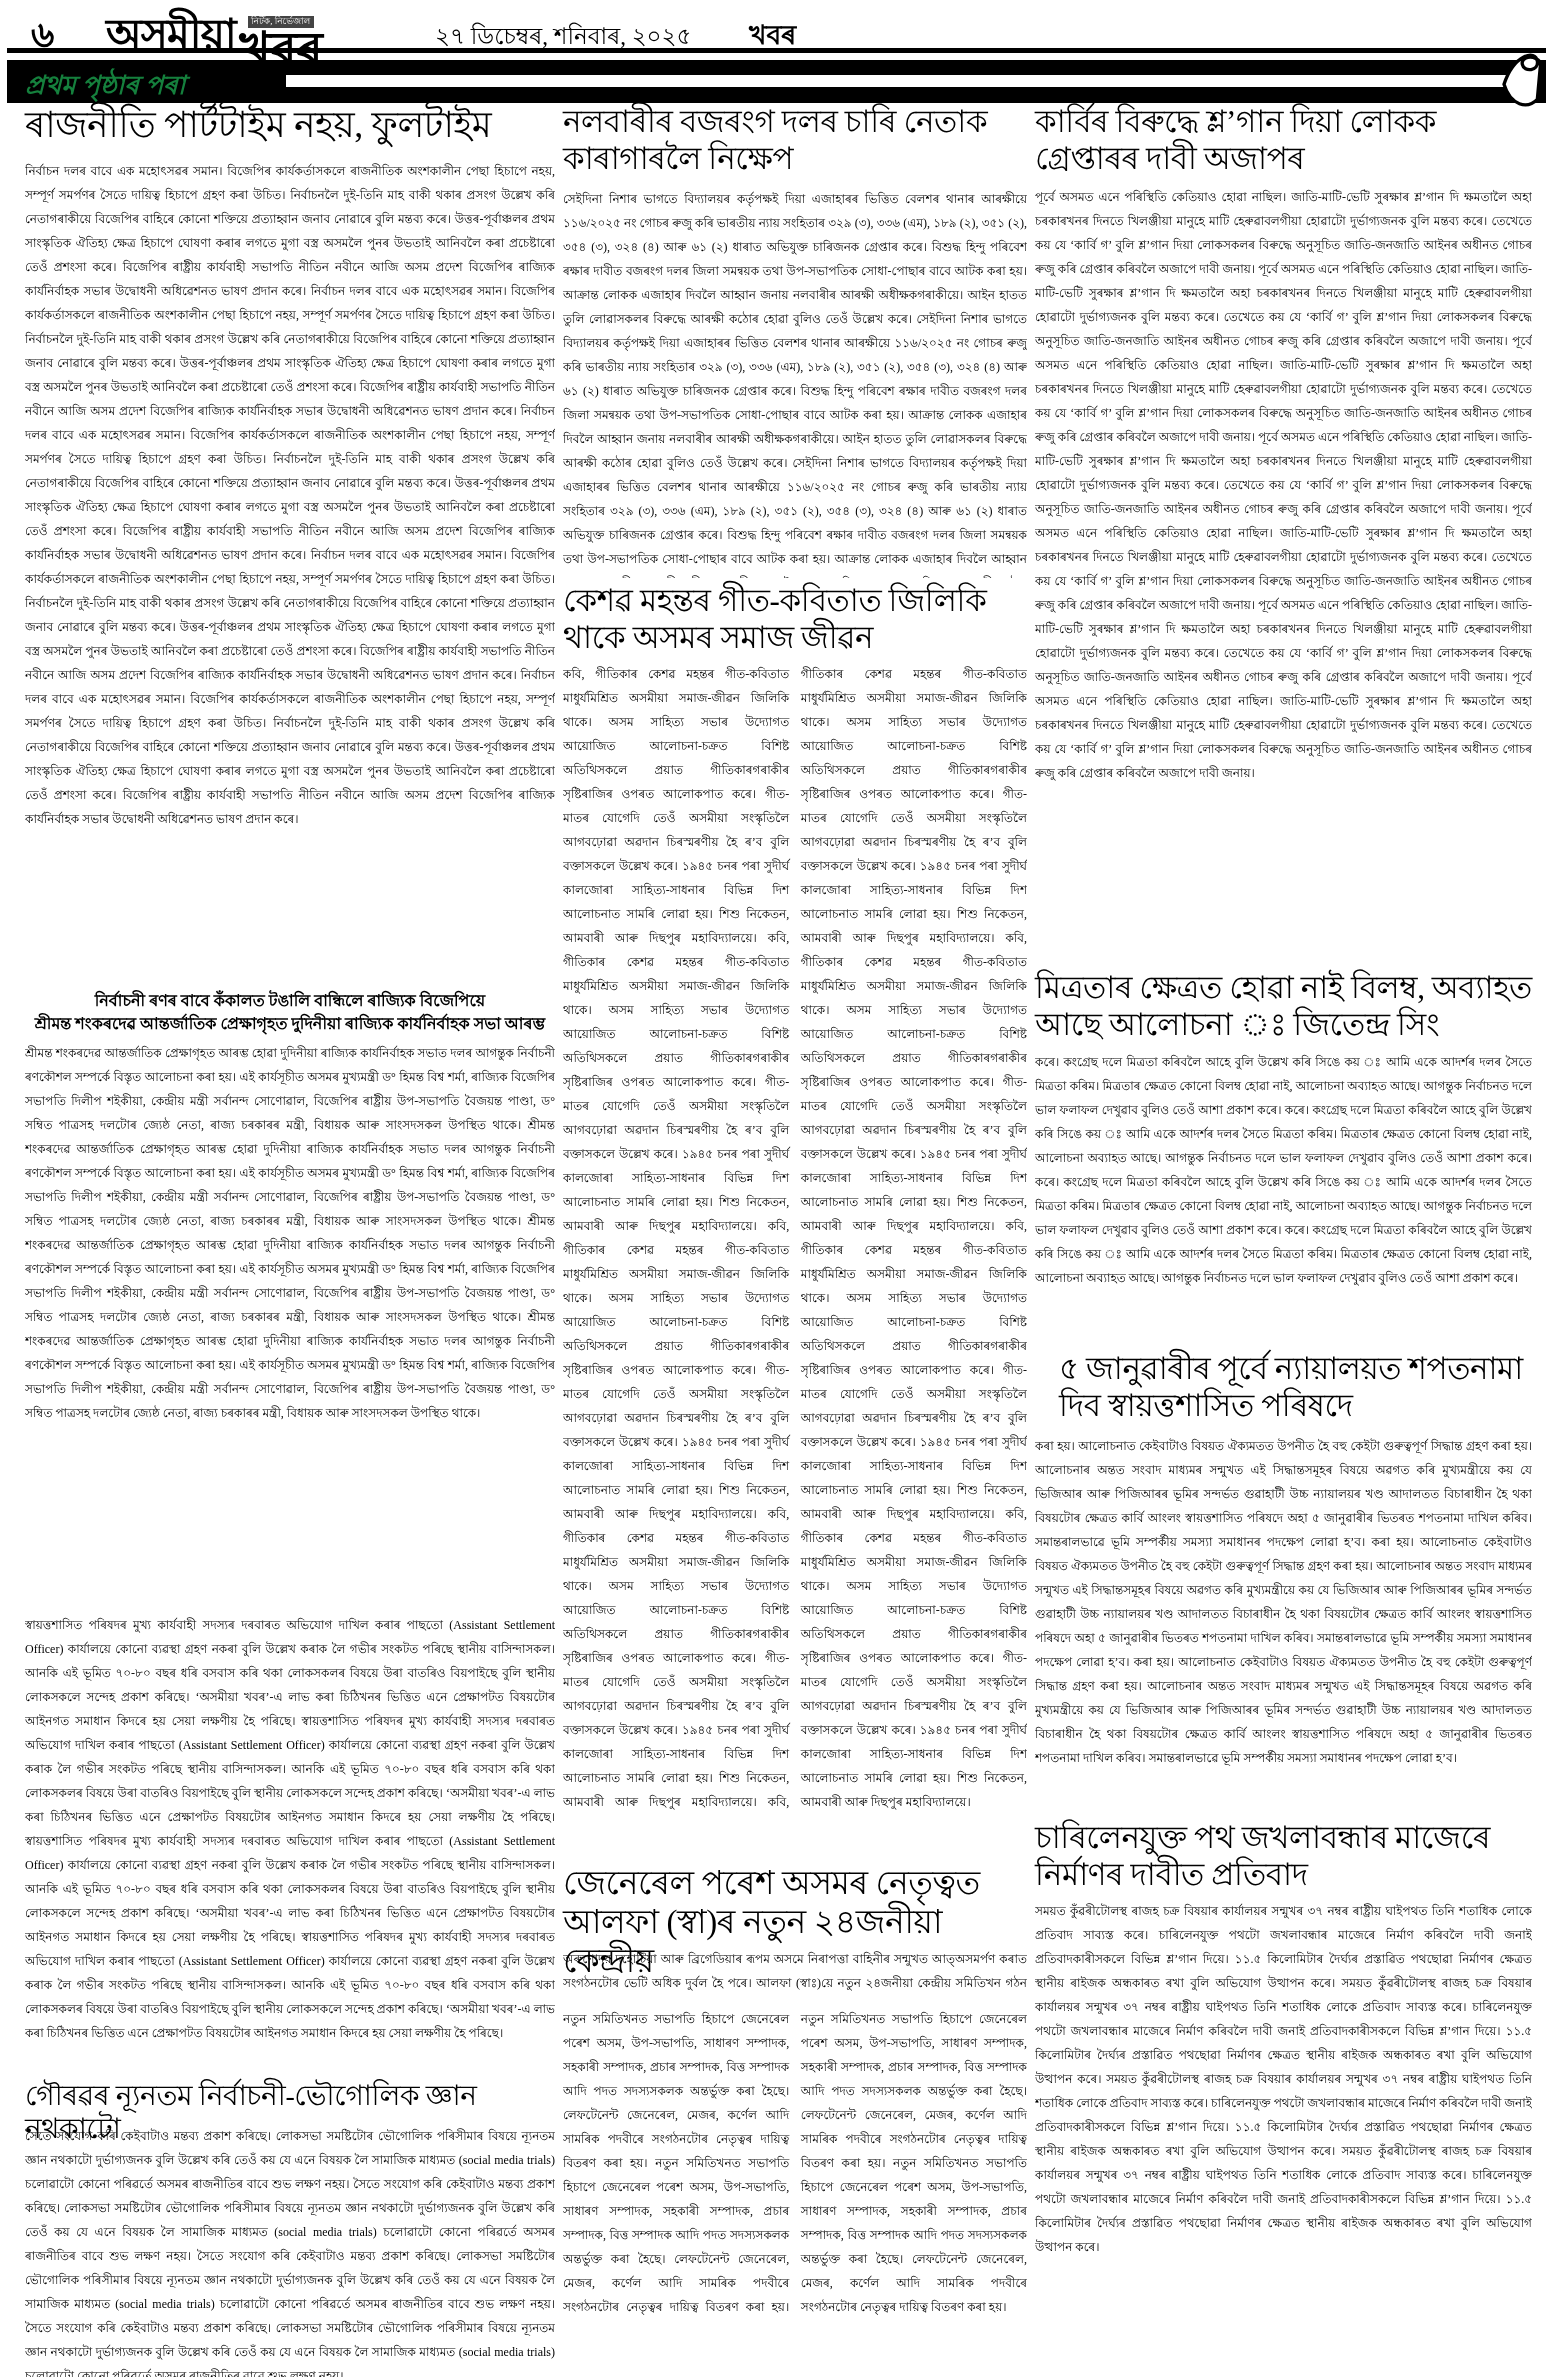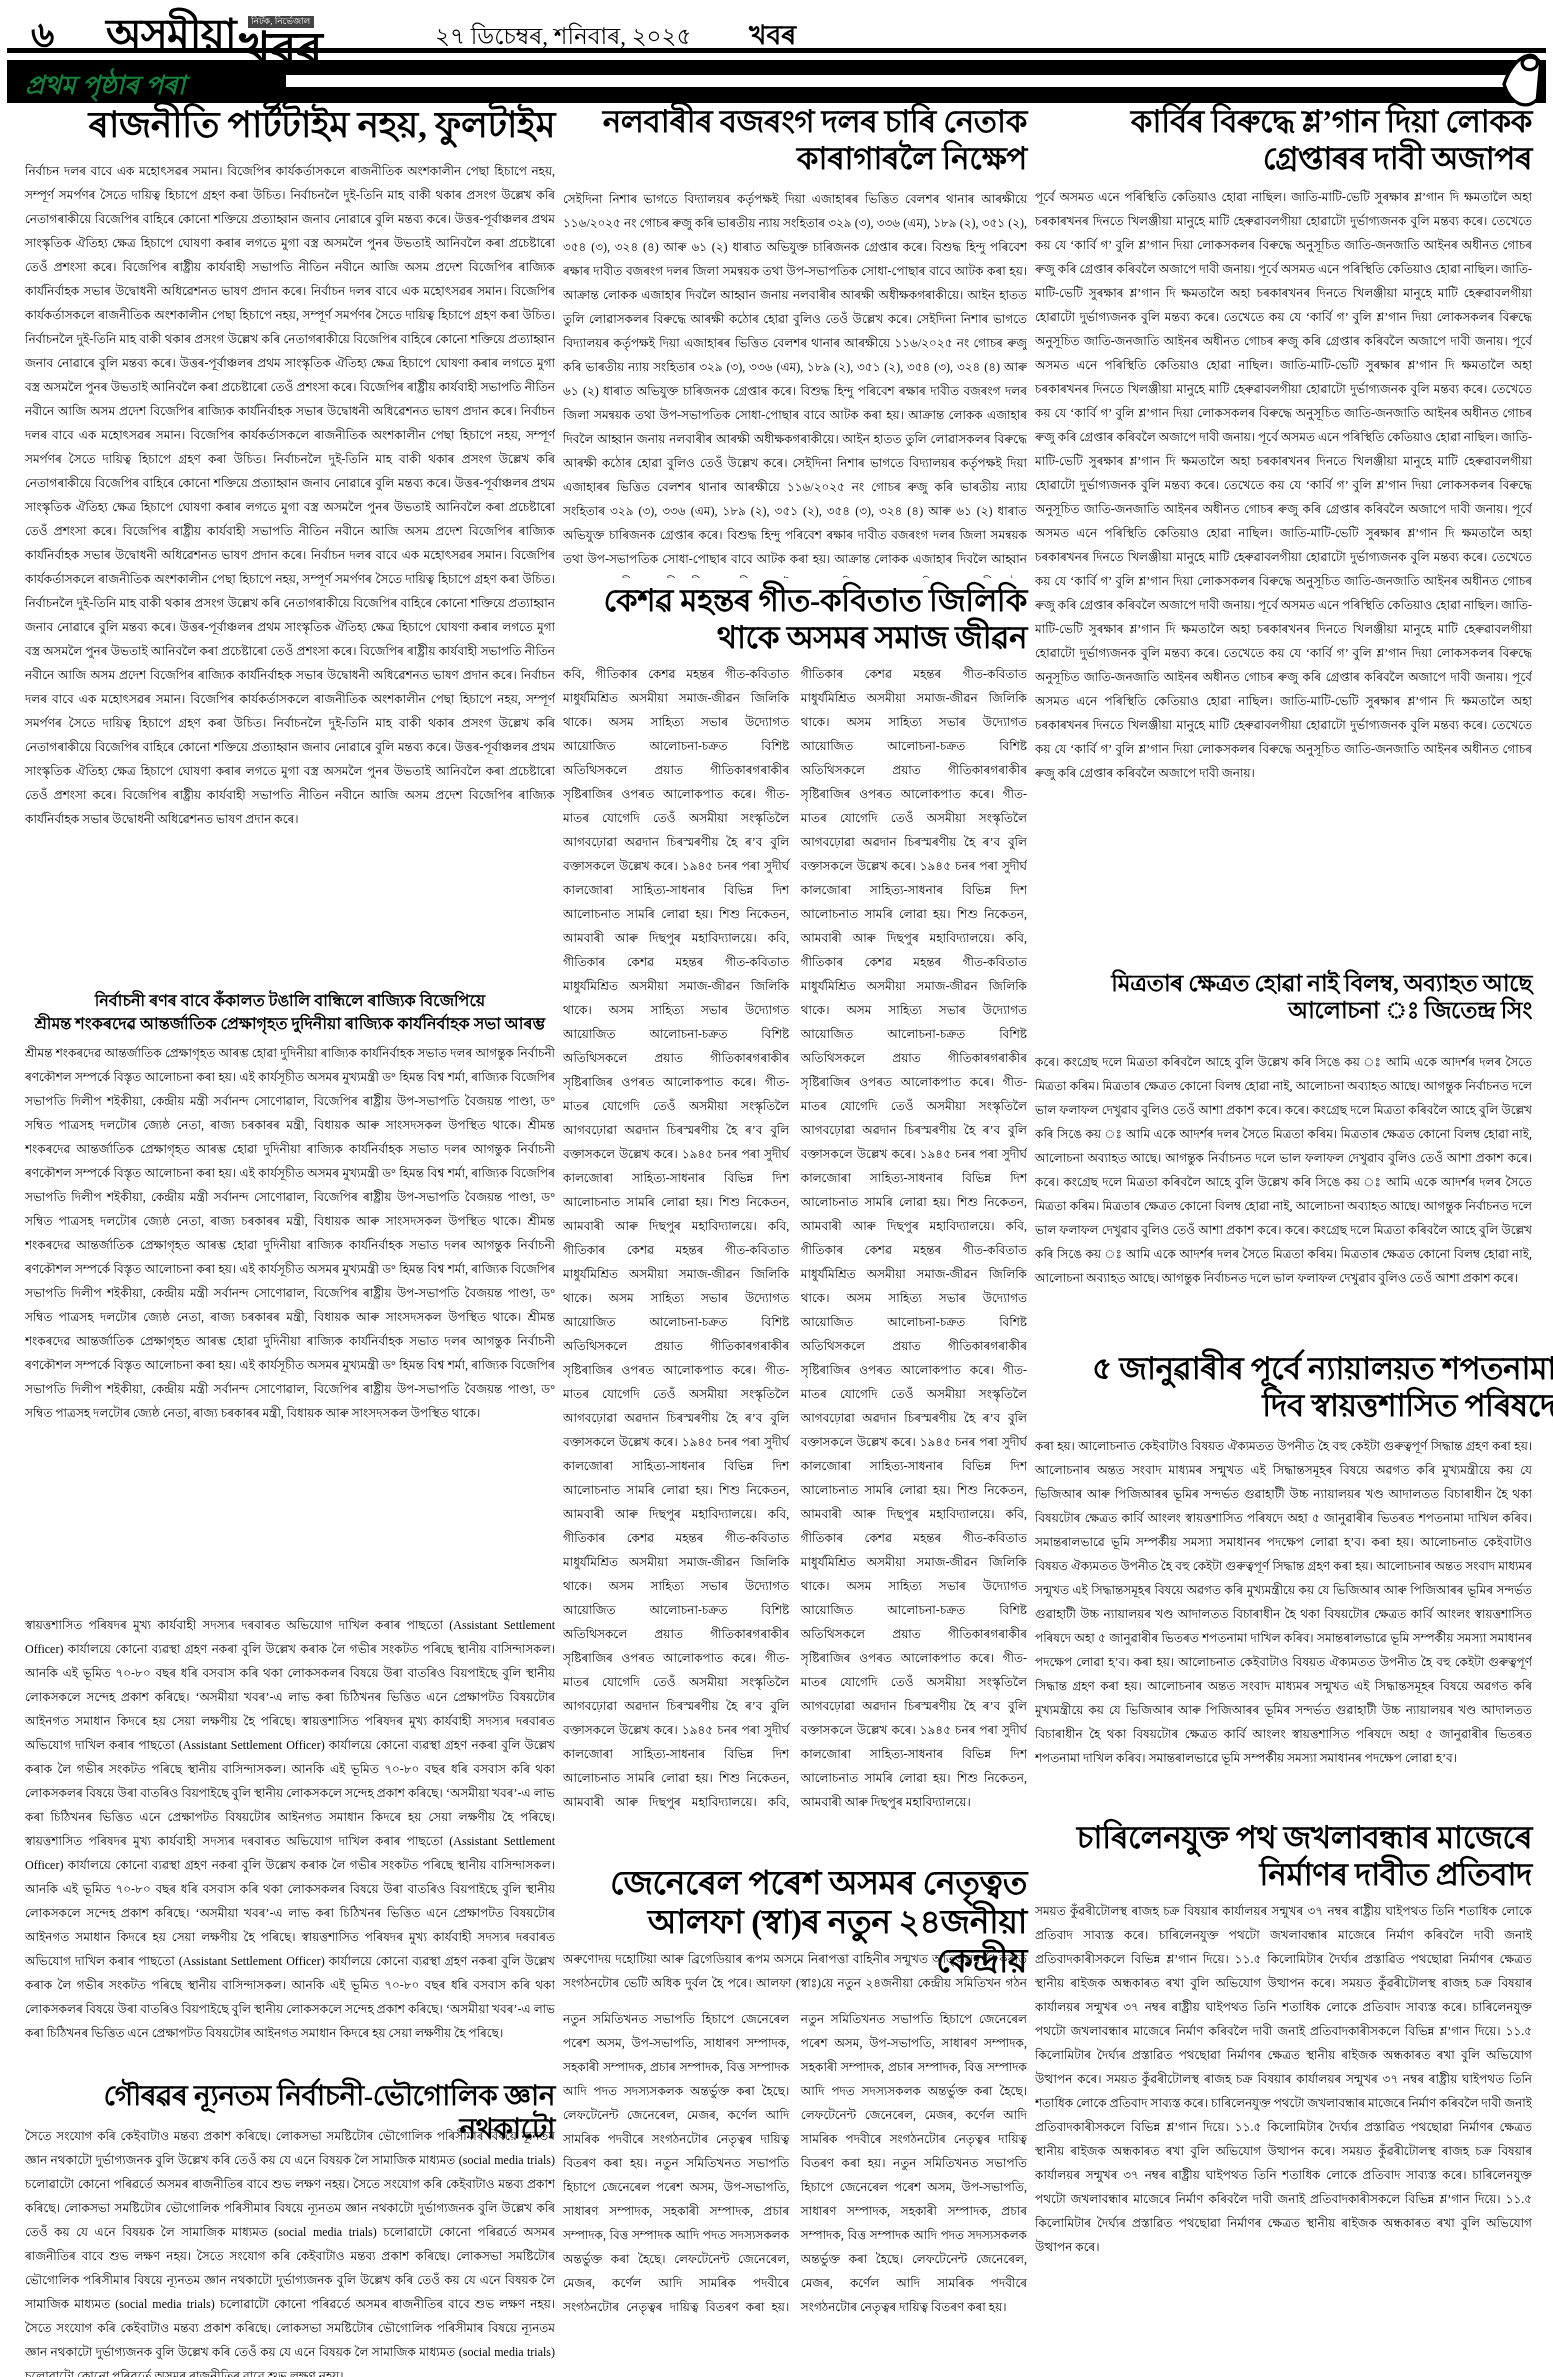--- a/index.html
+++ b/index.html
@@ -13,21 +13,21 @@
   .mast-tag{font-size:9px;background:#444;color:#fff;padding:0 3.3px;line-height:11.6px;white-space:nowrap;}
   .mast-w2{font-size:48px;font-weight:900;line-height:43px;letter-spacing:-0.8px;}
   .issue-date{position:absolute;left:435px;top:18px;font-size:23px;}
   .running-head{position:absolute;left:749px;top:15px;font-size:26.5px;font-weight:bold;}
   .head-rule{position:absolute;left:6.6px;right:8.3px;top:48px;height:5px;background:#000;}
   .section-bar{position:absolute;left:6.6px;right:8.3px;top:60px;height:43px;background:#000;}
   .section-label{position:absolute;left:25px;top:65px;color:#15803d;font-size:26px;font-weight:bold;font-style:italic;z-index:3;}
   .section-stripe{position:absolute;left:286px;right:38px;top:75px;height:12.4px;background:#fff;z-index:2;}
   .curl{position:absolute;right:10px;top:46px;z-index:4;}
   
-  .head{position:absolute;text-align:right;font-weight:bold;line-height:1.18;letter-spacing:-0.4px;}
+  .head{position:absolute;text-align:left;font-weight:normal;line-height:1.18;letter-spacing:-0.4px;}
   .body{position:absolute;text-align:justify;font-size:12px;line-height:24px;overflow:hidden;}
   .cols2{column-count:2;column-gap:11.6px;}
   .subhead{position:absolute;text-align:center;font-weight:bold;font-size:16px;line-height:21.5px;overflow:hidden;}
 </style>
 </head>
 <body>
 
 <div class="page">
 
   <div class="pageno">৬</div>
@@ -66,21 +66,21 @@
   <div class="head" style="left:563px;top:583px;width:464px;font-size:31px;">কেশৱ মহন্তৰ গীত-কবিতাত জিলিকি থাকে অসমৰ সমাজ জীৱন</div>
   <div class="body cols2" style="left:563px;top:662px;width:464px;height:1197px;">কবি, গীতিকাৰ কেশৱ মহন্তৰ গীত-কবিতাত মাধুৰ্যমিশ্ৰিত অসমীয়া সমাজ-জীৱন জিলিকি থাকে। অসম সাহিত্য সভাৰ উদ্যোগত আয়োজিত আলোচনা-চক্ৰত বিশিষ্ট অতিথিসকলে প্ৰয়াত গীতিকাৰগৰাকীৰ সৃষ্টিৰাজিৰ ওপৰত আলোকপাত কৰে। গীত-মাতৰ যোগেদি তেওঁ অসমীয়া সংস্কৃতিলৈ আগবঢ়োৱা অৱদান চিৰস্মৰণীয় হৈ ৰ’ব বুলি বক্তাসকলে উল্লেখ কৰে। ১৯৪৫ চনৰ পৰা সুদীৰ্ঘ কালজোৰা সাহিত্য-সাধনাৰ বিভিন্ন দিশ আলোচনাত সামৰি লোৱা হয়। শিশু নিকেতন, আমবাৰী আৰু দিছপুৰ মহাবিদ্যালয়ে। কবি, গীতিকাৰ কেশৱ মহন্তৰ গীত-কবিতাত মাধুৰ্যমিশ্ৰিত অসমীয়া সমাজ-জীৱন জিলিকি থাকে। অসম সাহিত্য সভাৰ উদ্যোগত আয়োজিত আলোচনা-চক্ৰত বিশিষ্ট অতিথিসকলে প্ৰয়াত গীতিকাৰগৰাকীৰ সৃষ্টিৰাজিৰ ওপৰত আলোকপাত কৰে। গীত-মাতৰ যোগেদি তেওঁ অসমীয়া সংস্কৃতিলৈ আগবঢ়োৱা অৱদান চিৰস্মৰণীয় হৈ ৰ’ব বুলি বক্তাসকলে উল্লেখ কৰে। ১৯৪৫ চনৰ পৰা সুদীৰ্ঘ কালজোৰা সাহিত্য-সাধনাৰ বিভিন্ন দিশ আলোচনাত সামৰি লোৱা হয়। শিশু নিকেতন, আমবাৰী আৰু দিছপুৰ মহাবিদ্যালয়ে। কবি, গীতিকাৰ কেশৱ মহন্তৰ গীত-কবিতাত মাধুৰ্যমিশ্ৰিত অসমীয়া সমাজ-জীৱন জিলিকি থাকে। অসম সাহিত্য সভাৰ উদ্যোগত আয়োজিত আলোচনা-চক্ৰত বিশিষ্ট অতিথিসকলে প্ৰয়াত গীতিকাৰগৰাকীৰ সৃষ্টিৰাজিৰ ওপৰত আলোকপাত কৰে। গীত-মাতৰ যোগেদি তেওঁ অসমীয়া সংস্কৃতিলৈ আগবঢ়োৱা অৱদান চিৰস্মৰণীয় হৈ ৰ’ব বুলি বক্তাসকলে উল্লেখ কৰে। ১৯৪৫ চনৰ পৰা সুদীৰ্ঘ কালজোৰা সাহিত্য-সাধনাৰ বিভিন্ন দিশ আলোচনাত সামৰি লোৱা হয়। শিশু নিকেতন, আমবাৰী আৰু দিছপুৰ মহাবিদ্যালয়ে। কবি, গীতিকাৰ কেশৱ মহন্তৰ গীত-কবিতাত মাধুৰ্যমিশ্ৰিত অসমীয়া সমাজ-জীৱন জিলিকি থাকে। অসম সাহিত্য সভাৰ উদ্যোগত আয়োজিত আলোচনা-চক্ৰত বিশিষ্ট অতিথিসকলে প্ৰয়াত গীতিকাৰগৰাকীৰ সৃষ্টিৰাজিৰ ওপৰত আলোকপাত কৰে। গীত-মাতৰ যোগেদি তেওঁ অসমীয়া সংস্কৃতিলৈ আগবঢ়োৱা অৱদান চিৰস্মৰণীয় হৈ ৰ’ব বুলি বক্তাসকলে উল্লেখ কৰে। ১৯৪৫ চনৰ পৰা সুদীৰ্ঘ কালজোৰা সাহিত্য-সাধনাৰ বিভিন্ন দিশ আলোচনাত সামৰি লোৱা হয়। শিশু নিকেতন, আমবাৰী আৰু দিছপুৰ মহাবিদ্যালয়ে। কবি, গীতিকাৰ কেশৱ মহন্তৰ গীত-কবিতাত মাধুৰ্যমিশ্ৰিত অসমীয়া সমাজ-জীৱন জিলিকি থাকে। অসম সাহিত্য সভাৰ উদ্যোগত আয়োজিত আলোচনা-চক্ৰত বিশিষ্ট অতিথিসকলে প্ৰয়াত গীতিকাৰগৰাকীৰ সৃষ্টিৰাজিৰ ওপৰত আলোকপাত কৰে। গীত-মাতৰ যোগেদি তেওঁ অসমীয়া সংস্কৃতিলৈ আগবঢ়োৱা অৱদান চিৰস্মৰণীয় হৈ ৰ’ব বুলি বক্তাসকলে উল্লেখ কৰে। ১৯৪৫ চনৰ পৰা সুদীৰ্ঘ কালজোৰা সাহিত্য-সাধনাৰ বিভিন্ন দিশ আলোচনাত সামৰি লোৱা হয়। শিশু নিকেতন, আমবাৰী আৰু দিছপুৰ মহাবিদ্যালয়ে। কবি, গীতিকাৰ কেশৱ মহন্তৰ গীত-কবিতাত মাধুৰ্যমিশ্ৰিত অসমীয়া সমাজ-জীৱন জিলিকি থাকে। অসম সাহিত্য সভাৰ উদ্যোগত আয়োজিত আলোচনা-চক্ৰত বিশিষ্ট অতিথিসকলে প্ৰয়াত গীতিকাৰগৰাকীৰ সৃষ্টিৰাজিৰ ওপৰত আলোকপাত কৰে। গীত-মাতৰ যোগেদি তেওঁ অসমীয়া সংস্কৃতিলৈ আগবঢ়োৱা অৱদান চিৰস্মৰণীয় হৈ ৰ’ব বুলি বক্তাসকলে উল্লেখ কৰে। ১৯৪৫ চনৰ পৰা সুদীৰ্ঘ কালজোৰা সাহিত্য-সাধনাৰ বিভিন্ন দিশ আলোচনাত সামৰি লোৱা হয়। শিশু নিকেতন, আমবাৰী আৰু দিছপুৰ মহাবিদ্যালয়ে। কবি, গীতিকাৰ কেশৱ মহন্তৰ গীত-কবিতাত মাধুৰ্যমিশ্ৰিত অসমীয়া সমাজ-জীৱন জিলিকি থাকে। অসম সাহিত্য সভাৰ উদ্যোগত আয়োজিত আলোচনা-চক্ৰত বিশিষ্ট অতিথিসকলে প্ৰয়াত গীতিকাৰগৰাকীৰ সৃষ্টিৰাজিৰ ওপৰত আলোকপাত কৰে। গীত-মাতৰ যোগেদি তেওঁ অসমীয়া সংস্কৃতিলৈ আগবঢ়োৱা অৱদান চিৰস্মৰণীয় হৈ ৰ’ব বুলি বক্তাসকলে উল্লেখ কৰে। ১৯৪৫ চনৰ পৰা সুদীৰ্ঘ কালজোৰা সাহিত্য-সাধনাৰ বিভিন্ন দিশ আলোচনাত সামৰি লোৱা হয়। শিশু নিকেতন, আমবাৰী আৰু দিছপুৰ মহাবিদ্যালয়ে। কবি, গীতিকাৰ কেশৱ মহন্তৰ গীত-কবিতাত মাধুৰ্যমিশ্ৰিত অসমীয়া সমাজ-জীৱন জিলিকি থাকে। অসম সাহিত্য সভাৰ উদ্যোগত আয়োজিত আলোচনা-চক্ৰত বিশিষ্ট অতিথিসকলে প্ৰয়াত গীতিকাৰগৰাকীৰ সৃষ্টিৰাজিৰ ওপৰত আলোকপাত কৰে। গীত-মাতৰ যোগেদি তেওঁ অসমীয়া সংস্কৃতিলৈ আগবঢ়োৱা অৱদান চিৰস্মৰণীয় হৈ ৰ’ব বুলি বক্তাসকলে উল্লেখ কৰে। ১৯৪৫ চনৰ পৰা সুদীৰ্ঘ কালজোৰা সাহিত্য-সাধনাৰ বিভিন্ন দিশ আলোচনাত সামৰি লোৱা হয়। শিশু নিকেতন, আমবাৰী আৰু দিছপুৰ মহাবিদ্যালয়ে।</div>
 
   <div class="head" style="left:563px;top:1864px;width:464px;font-size:33px;">জেনেৰেল পৰেশ অসমৰ নেতৃত্বত আলফা (স্বা)ৰ নতুন ২৪জনীয়া কেন্দ্ৰীয়</div>
   <div class="body" style="left:563px;top:1947px;width:464px;height:55px;">অৰুণোদয় দহোটিয়া আৰু ব্ৰিগেডিয়াৰ ৰূপম অসমে নিৰাপত্তা বাহিনীৰ সন্মুখত আত্অসমৰ্পণ কৰাত সংগঠনটোৰ ভেটি অধিক দুৰ্বল হৈ পৰে। আলফা (স্বাঃ)য়ে নতুন ২৪জনীয়া কেন্দ্ৰীয় সমিতিখন গঠন কৰে।</div>
   <div class="body cols2" style="left:563px;top:2007px;width:464px;height:371px;">নতুন সমিতিখনত সভাপতি হিচাপে জেনেৰেল পৰেশ অসম, উপ-সভাপতি, সাধাৰণ সম্পাদক, সহকাৰী সম্পাদক, প্ৰচাৰ সম্পাদক, বিত্ত সম্পাদক আদি পদত সদস্যসকলক অন্তৰ্ভুক্ত কৰা হৈছে। লেফটেনেন্ট জেনেৰেল, মেজৰ, কৰ্ণেল আদি সামৰিক পদবীৰে সংগঠনটোৰ নেতৃত্বৰ দায়িত্ব বিতৰণ কৰা হয়। নতুন সমিতিখনত সভাপতি হিচাপে জেনেৰেল পৰেশ অসম, উপ-সভাপতি, সাধাৰণ সম্পাদক, সহকাৰী সম্পাদক, প্ৰচাৰ সম্পাদক, বিত্ত সম্পাদক আদি পদত সদস্যসকলক অন্তৰ্ভুক্ত কৰা হৈছে। লেফটেনেন্ট জেনেৰেল, মেজৰ, কৰ্ণেল আদি সামৰিক পদবীৰে সংগঠনটোৰ নেতৃত্বৰ দায়িত্ব বিতৰণ কৰা হয়। নতুন সমিতিখনত সভাপতি হিচাপে জেনেৰেল পৰেশ অসম, উপ-সভাপতি, সাধাৰণ সম্পাদক, সহকাৰী সম্পাদক, প্ৰচাৰ সম্পাদক, বিত্ত সম্পাদক আদি পদত সদস্যসকলক অন্তৰ্ভুক্ত কৰা হৈছে। লেফটেনেন্ট জেনেৰেল, মেজৰ, কৰ্ণেল আদি সামৰিক পদবীৰে সংগঠনটোৰ নেতৃত্বৰ দায়িত্ব বিতৰণ কৰা হয়। নতুন সমিতিখনত সভাপতি হিচাপে জেনেৰেল পৰেশ অসম, উপ-সভাপতি, সাধাৰণ সম্পাদক, সহকাৰী সম্পাদক, প্ৰচাৰ সম্পাদক, বিত্ত সম্পাদক আদি পদত সদস্যসকলক অন্তৰ্ভুক্ত কৰা হৈছে। লেফটেনেন্ট জেনেৰেল, মেজৰ, কৰ্ণেল আদি সামৰিক পদবীৰে সংগঠনটোৰ নেতৃত্বৰ দায়িত্ব বিতৰণ কৰা হয়।</div>
 
   <div class="head" style="left:1035px;top:104px;width:497px;font-size:31px;">কাৰ্বিৰ বিৰুদ্ধে শ্ল’গান দিয়া লোকক গ্ৰেপ্তাৰৰ দাবী অজাপৰ</div>
   <div class="body" style="left:1035px;top:185px;width:497px;height:781px;">পূৰ্বে অসমত এনে পৰিস্থিতি কেতিয়াও হোৱা নাছিল। জাতি-মাটি-ভেটি সুৰক্ষাৰ শ্ল’গান দি ক্ষমতালৈ অহা চৰকাৰখনৰ দিনতে খিলঞ্জীয়া মানুহে মাটি হেৰুৱাবলগীয়া হোৱাটো দুৰ্ভাগ্যজনক বুলি মন্তব্য কৰে। তেখেতে কয় যে ‘কাৰ্বি গ’ বুলি শ্ল’গান দিয়া লোকসকলৰ বিৰুদ্ধে অনুসূচিত জাতি-জনজাতি আইনৰ অধীনত গোচৰ ৰুজু কৰি গ্ৰেপ্তাৰ কৰিবলৈ অজাপে দাবী জনায়। পূৰ্বে অসমত এনে পৰিস্থিতি কেতিয়াও হোৱা নাছিল। জাতি-মাটি-ভেটি সুৰক্ষাৰ শ্ল’গান দি ক্ষমতালৈ অহা চৰকাৰখনৰ দিনতে খিলঞ্জীয়া মানুহে মাটি হেৰুৱাবলগীয়া হোৱাটো দুৰ্ভাগ্যজনক বুলি মন্তব্য কৰে। তেখেতে কয় যে ‘কাৰ্বি গ’ বুলি শ্ল’গান দিয়া লোকসকলৰ বিৰুদ্ধে অনুসূচিত জাতি-জনজাতি আইনৰ অধীনত গোচৰ ৰুজু কৰি গ্ৰেপ্তাৰ কৰিবলৈ অজাপে দাবী জনায়। পূৰ্বে অসমত এনে পৰিস্থিতি কেতিয়াও হোৱা নাছিল। জাতি-মাটি-ভেটি সুৰক্ষাৰ শ্ল’গান দি ক্ষমতালৈ অহা চৰকাৰখনৰ দিনতে খিলঞ্জীয়া মানুহে মাটি হেৰুৱাবলগীয়া হোৱাটো দুৰ্ভাগ্যজনক বুলি মন্তব্য কৰে। তেখেতে কয় যে ‘কাৰ্বি গ’ বুলি শ্ল’গান দিয়া লোকসকলৰ বিৰুদ্ধে অনুসূচিত জাতি-জনজাতি আইনৰ অধীনত গোচৰ ৰুজু কৰি গ্ৰেপ্তাৰ কৰিবলৈ অজাপে দাবী জনায়। পূৰ্বে অসমত এনে পৰিস্থিতি কেতিয়াও হোৱা নাছিল। জাতি-মাটি-ভেটি সুৰক্ষাৰ শ্ল’গান দি ক্ষমতালৈ অহা চৰকাৰখনৰ দিনতে খিলঞ্জীয়া মানুহে মাটি হেৰুৱাবলগীয়া হোৱাটো দুৰ্ভাগ্যজনক বুলি মন্তব্য কৰে। তেখেতে কয় যে ‘কাৰ্বি গ’ বুলি শ্ল’গান দিয়া লোকসকলৰ বিৰুদ্ধে অনুসূচিত জাতি-জনজাতি আইনৰ অধীনত গোচৰ ৰুজু কৰি গ্ৰেপ্তাৰ কৰিবলৈ অজাপে দাবী জনায়। পূৰ্বে অসমত এনে পৰিস্থিতি কেতিয়াও হোৱা নাছিল। জাতি-মাটি-ভেটি সুৰক্ষাৰ শ্ল’গান দি ক্ষমতালৈ অহা চৰকাৰখনৰ দিনতে খিলঞ্জীয়া মানুহে মাটি হেৰুৱাবলগীয়া হোৱাটো দুৰ্ভাগ্যজনক বুলি মন্তব্য কৰে। তেখেতে কয় যে ‘কাৰ্বি গ’ বুলি শ্ল’গান দিয়া লোকসকলৰ বিৰুদ্ধে অনুসূচিত জাতি-জনজাতি আইনৰ অধীনত গোচৰ ৰুজু কৰি গ্ৰেপ্তাৰ কৰিবলৈ অজাপে দাবী জনায়। পূৰ্বে অসমত এনে পৰিস্থিতি কেতিয়াও হোৱা নাছিল। জাতি-মাটি-ভেটি সুৰক্ষাৰ শ্ল’গান দি ক্ষমতালৈ অহা চৰকাৰখনৰ দিনতে খিলঞ্জীয়া মানুহে মাটি হেৰুৱাবলগীয়া হোৱাটো দুৰ্ভাগ্যজনক বুলি মন্তব্য কৰে। তেখেতে কয় যে ‘কাৰ্বি গ’ বুলি শ্ল’গান দিয়া লোকসকলৰ বিৰুদ্ধে অনুসূচিত জাতি-জনজাতি আইনৰ অধীনত গোচৰ ৰুজু কৰি গ্ৰেপ্তাৰ কৰিবলৈ অজাপে দাবী জনায়। পূৰ্বে অসমত এনে পৰিস্থিতি কেতিয়াও হোৱা নাছিল। জাতি-মাটি-ভেটি সুৰক্ষাৰ শ্ল’গান দি ক্ষমতালৈ অহা চৰকাৰখনৰ দিনতে খিলঞ্জীয়া মানুহে মাটি হেৰুৱাবলগীয়া হোৱাটো দুৰ্ভাগ্যজনক বুলি মন্তব্য কৰে। তেখেতে কয় যে ‘কাৰ্বি গ’ বুলি শ্ল’গান দিয়া লোকসকলৰ বিৰুদ্ধে অনুসূচিত জাতি-জনজাতি আইনৰ অধীনত গোচৰ ৰুজু কৰি গ্ৰেপ্তাৰ কৰিবলৈ অজাপে দাবী জনায়।</div>
 
-  <div class="head" style="left:1035px;top:970px;width:497px;font-size:23px;">মিত্ৰতাৰ ক্ষেত্ৰত হোৱা নাই বিলম্ব, অব্যাহত আছে আলোচনা ঃ জিতেন্দ্ৰ সিং</div>
+  <div class="head" style="left:1035px;top:970px;width:497px;font-size:31px;">মিত্ৰতাৰ ক্ষেত্ৰত হোৱা নাই বিলম্ব, অব্যাহত আছে আলোচনা ঃ জিতেন্দ্ৰ সিং</div>
   <div class="body" style="left:1035px;top:1050px;width:497px;height:298px;">কৰে। কংগ্ৰেছ দলে মিত্ৰতা কৰিবলৈ আহে বুলি উল্লেখ কৰি সিঙে কয় ঃ আমি একে আদৰ্শৰ দলৰ সৈতে মিত্ৰতা কৰিম। মিত্ৰতাৰ ক্ষেত্ৰত কোনো বিলম্ব হোৱা নাই, আলোচনা অব্যাহত আছে। আগন্তুক নিৰ্বাচনত দলে ভাল ফলাফল দেখুৱাব বুলিও তেওঁ আশা প্ৰকাশ কৰে। কৰে। কংগ্ৰেছ দলে মিত্ৰতা কৰিবলৈ আহে বুলি উল্লেখ কৰি সিঙে কয় ঃ আমি একে আদৰ্শৰ দলৰ সৈতে মিত্ৰতা কৰিম। মিত্ৰতাৰ ক্ষেত্ৰত কোনো বিলম্ব হোৱা নাই, আলোচনা অব্যাহত আছে। আগন্তুক নিৰ্বাচনত দলে ভাল ফলাফল দেখুৱাব বুলিও তেওঁ আশা প্ৰকাশ কৰে। কৰে। কংগ্ৰেছ দলে মিত্ৰতা কৰিবলৈ আহে বুলি উল্লেখ কৰি সিঙে কয় ঃ আমি একে আদৰ্শৰ দলৰ সৈতে মিত্ৰতা কৰিম। মিত্ৰতাৰ ক্ষেত্ৰত কোনো বিলম্ব হোৱা নাই, আলোচনা অব্যাহত আছে। আগন্তুক নিৰ্বাচনত দলে ভাল ফলাফল দেখুৱাব বুলিও তেওঁ আশা প্ৰকাশ কৰে। কৰে। কংগ্ৰেছ দলে মিত্ৰতা কৰিবলৈ আহে বুলি উল্লেখ কৰি সিঙে কয় ঃ আমি একে আদৰ্শৰ দলৰ সৈতে মিত্ৰতা কৰিম। মিত্ৰতাৰ ক্ষেত্ৰত কোনো বিলম্ব হোৱা নাই, আলোচনা অব্যাহত আছে। আগন্তুক নিৰ্বাচনত দলে ভাল ফলাফল দেখুৱাব বুলিও তেওঁ আশা প্ৰকাশ কৰে।</div>
 
   <div class="head" style="left:1059px;top:1351px;width:497px;font-size:31px;">৫ জানুৱাৰীৰ পূৰ্বে ন্যায়ালয়ত শপতনামা দিব স্বায়ত্তশাসিত পৰিষদে</div>
   <div class="body" style="left:1035px;top:1434px;width:497px;height:382px;">কৰা হয়। আলোচনাত কেইবাটাও বিষয়ত ঐক্যমতত উপনীত হৈ বহু কেইটা গুৰুত্বপূৰ্ণ সিদ্ধান্ত গ্ৰহণ কৰা হয়। আলোচনাৰ অন্তত সংবাদ মাধ্যমৰ সন্মুখত এই সিদ্ধান্তসমূহৰ বিষয়ে অৱগত কৰি মুখ্যমন্ত্ৰীয়ে কয় যে ভিজিআৰ আৰু পিজিআৰৰ ভূমিৰ সন্দৰ্ভত গুৱাহাটী উচ্চ ন্যায়ালয়ৰ খণ্ড আদালতত বিচাৰাধীন হৈ থকা বিষয়টোৰ ক্ষেত্ৰত কাৰ্বি আংলং স্বায়ত্তশাসিত পৰিষদে অহা ৫ জানুৱাৰীৰ ভিতৰত শপতনামা দাখিল কৰিব। সমান্তৰালভাৱে ভূমি সম্পৰ্কীয় সমস্যা সমাধানৰ পদক্ষেপ লোৱা হ’ব। কৰা হয়। আলোচনাত কেইবাটাও বিষয়ত ঐক্যমতত উপনীত হৈ বহু কেইটা গুৰুত্বপূৰ্ণ সিদ্ধান্ত গ্ৰহণ কৰা হয়। আলোচনাৰ অন্তত সংবাদ মাধ্যমৰ সন্মুখত এই সিদ্ধান্তসমূহৰ বিষয়ে অৱগত কৰি মুখ্যমন্ত্ৰীয়ে কয় যে ভিজিআৰ আৰু পিজিআৰৰ ভূমিৰ সন্দৰ্ভত গুৱাহাটী উচ্চ ন্যায়ালয়ৰ খণ্ড আদালতত বিচাৰাধীন হৈ থকা বিষয়টোৰ ক্ষেত্ৰত কাৰ্বি আংলং স্বায়ত্তশাসিত পৰিষদে অহা ৫ জানুৱাৰীৰ ভিতৰত শপতনামা দাখিল কৰিব। সমান্তৰালভাৱে ভূমি সম্পৰ্কীয় সমস্যা সমাধানৰ পদক্ষেপ লোৱা হ’ব। কৰা হয়। আলোচনাত কেইবাটাও বিষয়ত ঐক্যমতত উপনীত হৈ বহু কেইটা গুৰুত্বপূৰ্ণ সিদ্ধান্ত গ্ৰহণ কৰা হয়। আলোচনাৰ অন্তত সংবাদ মাধ্যমৰ সন্মুখত এই সিদ্ধান্তসমূহৰ বিষয়ে অৱগত কৰি মুখ্যমন্ত্ৰীয়ে কয় যে ভিজিআৰ আৰু পিজিআৰৰ ভূমিৰ সন্দৰ্ভত গুৱাহাটী উচ্চ ন্যায়ালয়ৰ খণ্ড আদালতত বিচাৰাধীন হৈ থকা বিষয়টোৰ ক্ষেত্ৰত কাৰ্বি আংলং স্বায়ত্তশাসিত পৰিষদে অহা ৫ জানুৱাৰীৰ ভিতৰত শপতনামা দাখিল কৰিব। সমান্তৰালভাৱে ভূমি সম্পৰ্কীয় সমস্যা সমাধানৰ পদক্ষেপ লোৱা হ’ব।</div>
 
   <div class="head" style="left:1035px;top:1820px;width:497px;font-size:31px;">চাৰিলেনযুক্ত পথ জখলাবন্ধাৰ মাজেৰে নিৰ্মাণৰ দাবীত প্ৰতিবাদ</div>
   <div class="body" style="left:1035px;top:1899px;width:497px;height:478px;">সময়ত কুঁৱৰীটোলস্থ ৰাজহ চক্ৰ বিষয়াৰ কাৰ্যালয়ৰ সন্মুখৰ ৩৭ নম্বৰ ৰাষ্ট্ৰীয় ঘাইপথত তিনি শতাধিক লোকে প্ৰতিবাদ সাব্যস্ত কৰে। চাৰিলেনযুক্ত পথটো জখলাবন্ধাৰ মাজেৰে নিৰ্মাণ কৰিবলৈ দাবী জনাই প্ৰতিবাদকাৰীসকলে বিভিন্ন শ্ল’গান দিয়ে। ১১.৫ কিলোমিটাৰ দৈৰ্ঘ্যৰ প্ৰস্তাৱিত পথছোৱা নিৰ্মাণৰ ক্ষেত্ৰত স্থানীয় ৰাইজক অন্ধকাৰত ৰখা বুলি অভিযোগ উত্থাপন কৰে। সময়ত কুঁৱৰীটোলস্থ ৰাজহ চক্ৰ বিষয়াৰ কাৰ্যালয়ৰ সন্মুখৰ ৩৭ নম্বৰ ৰাষ্ট্ৰীয় ঘাইপথত তিনি শতাধিক লোকে প্ৰতিবাদ সাব্যস্ত কৰে। চাৰিলেনযুক্ত পথটো জখলাবন্ধাৰ মাজেৰে নিৰ্মাণ কৰিবলৈ দাবী জনাই প্ৰতিবাদকাৰীসকলে বিভিন্ন শ্ল’গান দিয়ে। ১১.৫ কিলোমিটাৰ দৈৰ্ঘ্যৰ প্ৰস্তাৱিত পথছোৱা নিৰ্মাণৰ ক্ষেত্ৰত স্থানীয় ৰাইজক অন্ধকাৰত ৰখা বুলি অভিযোগ উত্থাপন কৰে। সময়ত কুঁৱৰীটোলস্থ ৰাজহ চক্ৰ বিষয়াৰ কাৰ্যালয়ৰ সন্মুখৰ ৩৭ নম্বৰ ৰাষ্ট্ৰীয় ঘাইপথত তিনি শতাধিক লোকে প্ৰতিবাদ সাব্যস্ত কৰে। চাৰিলেনযুক্ত পথটো জখলাবন্ধাৰ মাজেৰে নিৰ্মাণ কৰিবলৈ দাবী জনাই প্ৰতিবাদকাৰীসকলে বিভিন্ন শ্ল’গান দিয়ে। ১১.৫ কিলোমিটাৰ দৈৰ্ঘ্যৰ প্ৰস্তাৱিত পথছোৱা নিৰ্মাণৰ ক্ষেত্ৰত স্থানীয় ৰাইজক অন্ধকাৰত ৰখা বুলি অভিযোগ উত্থাপন কৰে। সময়ত কুঁৱৰীটোলস্থ ৰাজহ চক্ৰ বিষয়াৰ কাৰ্যালয়ৰ সন্মুখৰ ৩৭ নম্বৰ ৰাষ্ট্ৰীয় ঘাইপথত তিনি শতাধিক লোকে প্ৰতিবাদ সাব্যস্ত কৰে। চাৰিলেনযুক্ত পথটো জখলাবন্ধাৰ মাজেৰে নিৰ্মাণ কৰিবলৈ দাবী জনাই প্ৰতিবাদকাৰীসকলে বিভিন্ন শ্ল’গান দিয়ে। ১১.৫ কিলোমিটাৰ দৈৰ্ঘ্যৰ প্ৰস্তাৱিত পথছোৱা নিৰ্মাণৰ ক্ষেত্ৰত স্থানীয় ৰাইজক অন্ধকাৰত ৰখা বুলি অভিযোগ উত্থাপন কৰে।</div>
 
 </div>
 

